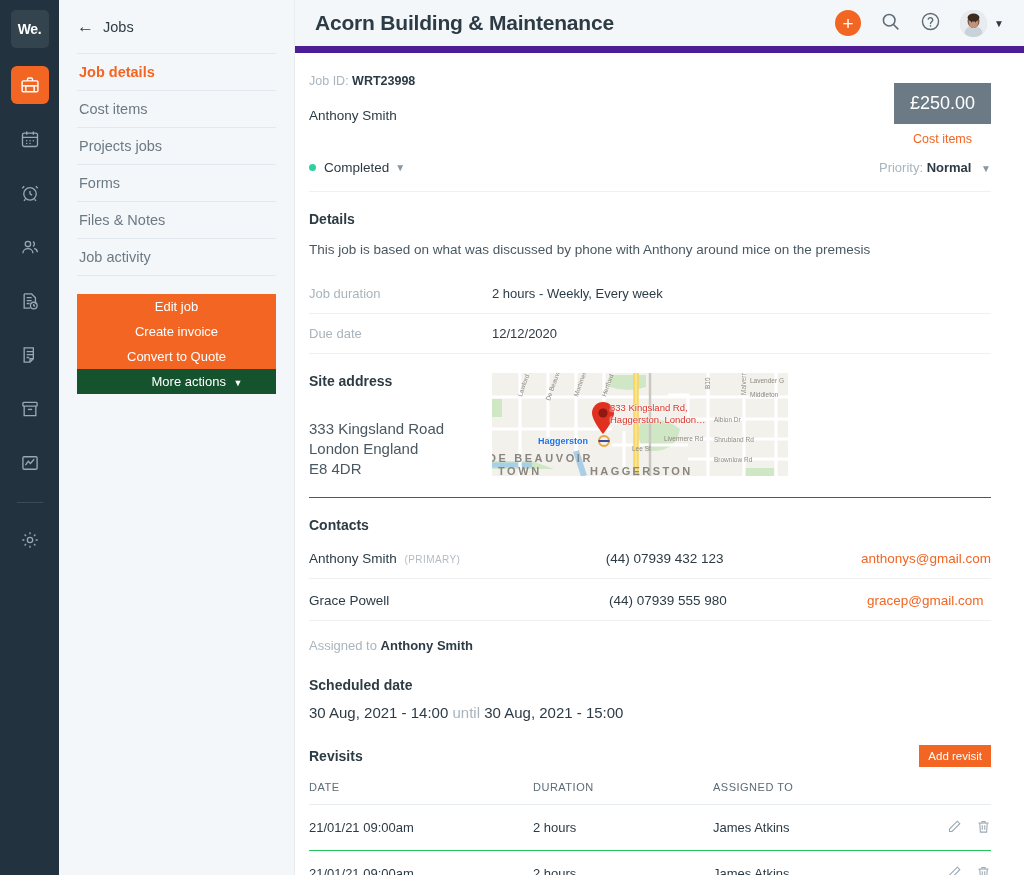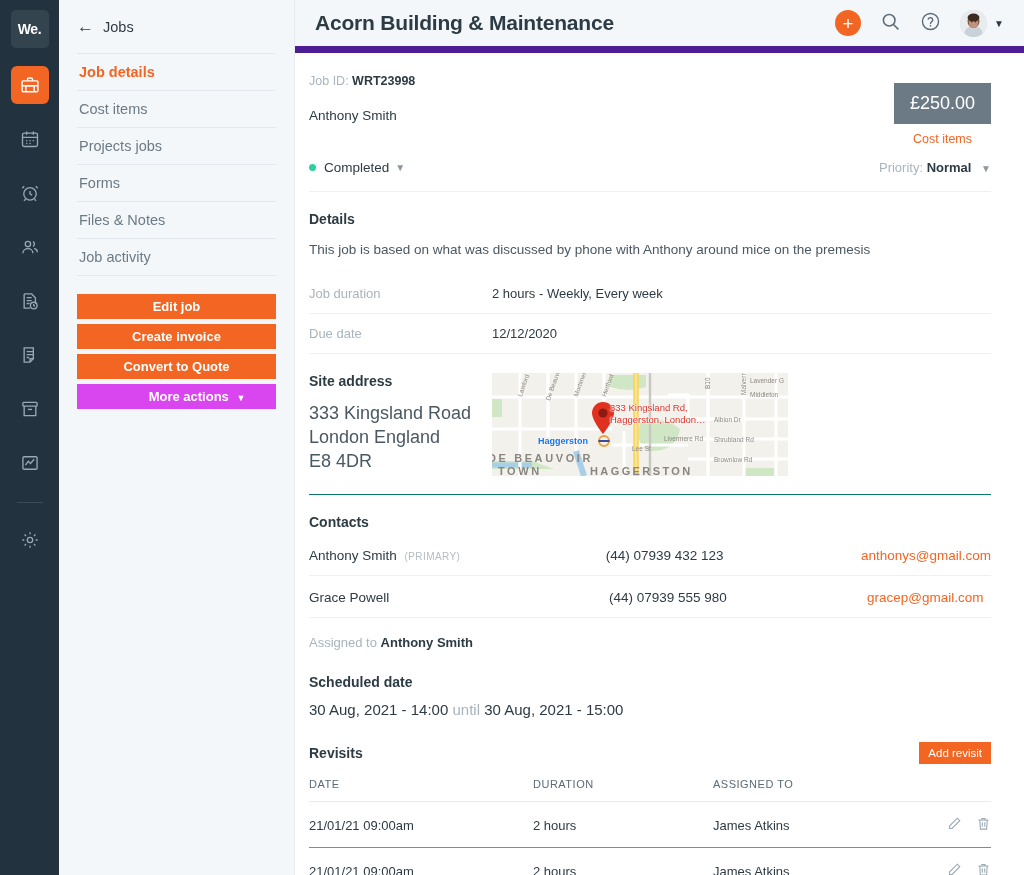--- a/index.html
+++ b/index.html
@@ -49,26 +49,26 @@
   .back-arrow { font-size: 17px; line-height: 1; color: #2d3b45; }
   .nav-list { border-top: 1px solid #e2e8ed; }
   .nav-item {
     padding: 10px 2px; font-size: 14.5px; color: #6b7a85;
     border-bottom: 1px solid #e2e8ed;
   }
   .nav-item.active { color: #f26522; font-weight: 600; }
   .actions { margin-top: 18px; }
   .btn {
     display: block; width: 100%; height: 25px; line-height: 25px;
-    text-align: center; font-size: 13px; font-weight: 700;
+    text-align: center; font-size: 13px; font-weight: 400;
     color: #ffffff; background: #f26522; border: none;
-    margin-bottom: 5px; cursor: pointer;
+    cursor: pointer;
     font-family: "Liberation Sans", sans-serif;
   }
-  .btn.grey { background: #d946ef; padding-left: 41px; }
+  .btn.grey { background: #14532d; padding-left: 41px; }
 
   
   .main { flex: 1; display: flex; flex-direction: column; min-width: 0; }
   .topbar {
     height: 53px; flex: 0 0 53px;
     background: #f4f7f9;
     border-bottom: 7px solid #4c1d95;
     display: flex; align-items: center;
     padding: 0 20px 0 20px;
   }
@@ -124,21 +124,21 @@
     font-size: 13px;
   }
   .kv:first-of-type { margin-top: 17px; }
   .kv .k { width: 183px; color: #a9b4bc; }
   .kv .v { color: #2d3b45; }
 
   
   .sec-site { padding-top: 19px; padding-bottom: 18px; border-bottom: 1px solid #0f766e; }
   .site-row { display: flex; }
   .site-l { width: 183px; }
-  .addr { font-size: 18px; color: #4a5862; line-height: 1.33; margin-top: 13px; }
+  .addr { font-size: 15px; color: #4a5862; line-height: 1.33; margin-top: 30px; }
   .map {
     width: 296px; height: 103px; position: relative; overflow: hidden;
     background: #f2efe9;
   }
   .map svg { position: absolute; top: 0; left: 0; }
   .map .pin-label {
     position: absolute; left: 118px; top: 29px;
     color: #d93025; font-size: 9.5px; line-height: 1.25;
     text-shadow: 0 0 2px #fff, 0 0 2px #fff, 0 0 2px #fff;
   }

